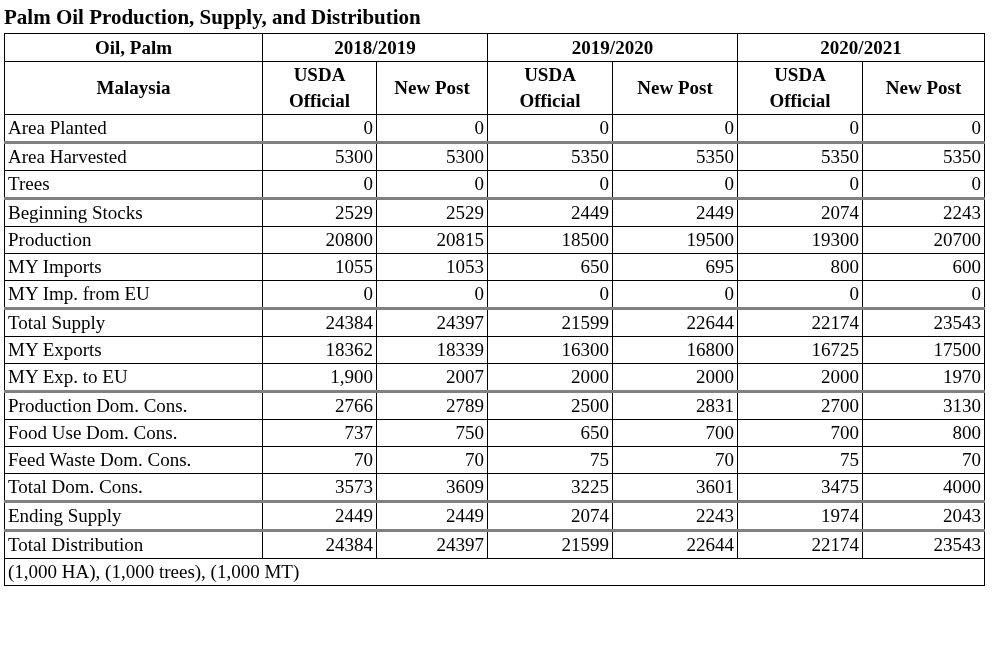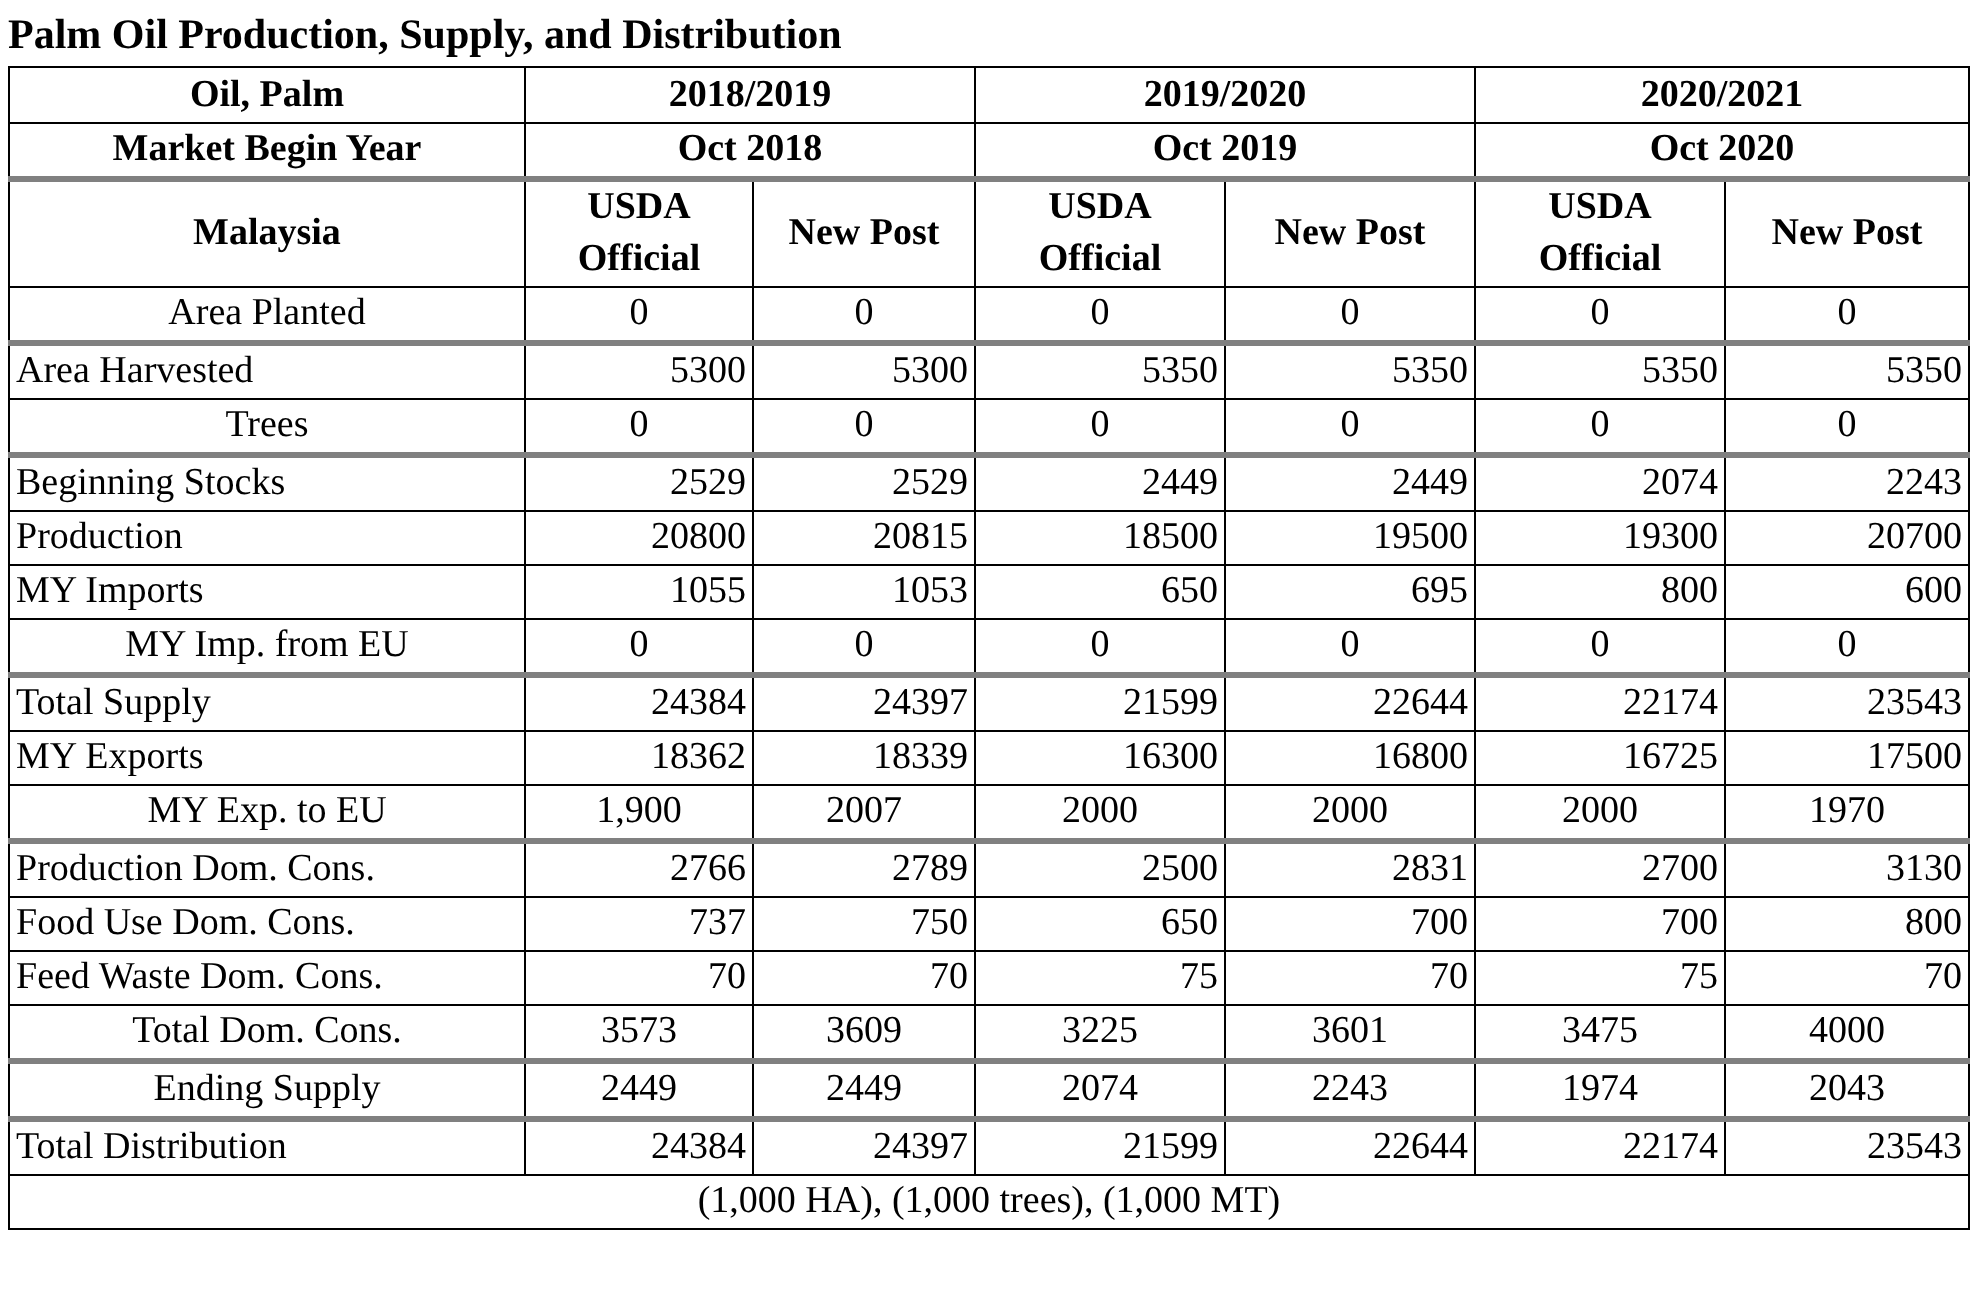--- a/index.html
+++ b/index.html
@@ -35,39 +35,38 @@
     padding: 0 3px;
     font-size: 19px;
     line-height: 26px;
     overflow: hidden;
     vertical-align: middle;
     background: #ffffff;
   }
   
   tr.sec > th, tr.sec > td {
     border-bottom: 3px solid #808080;
-    text-align: center;
   }
   tr.hdr1 > th { height: 27px; margin-top: 12px; }
   tr.hdr2 > th { height: 24px; }
   tr.hdr3 > th { height: 52px; }
   table.psd th { font-weight: bold; text-align: center; }
   th.lefthead { text-align: left; }
   td.lbl {
     text-align: left;
     white-space: nowrap;
     height: 25px;
   }
   td.num {
     text-align: right;
     white-space: nowrap;
     padding-right: 2px;
   }
   td.footnote {
-    text-align: center;
+    text-align: left;
     height: 25px;
     white-space: nowrap;
   }
   .wrapnarrow {
     max-width: 82px;
     margin: 0 auto;
     text-align: center;
   }
 </style>
 </head>
@@ -86,26 +85,20 @@
       <col style="width:125px">
       <col style="width:122px">
     </colgroup>
     <thead>
       <tr class="hdr1">
         <th class="lefthead">Oil, Palm</th>
         <th colspan="2">2018/2019</th>
         <th colspan="2">2019/2020</th>
         <th colspan="2">2020/2021</th>
       </tr>
-      <tr class="hdr2 sec">
-        <th class="lefthead">Market Begin Year</th>
-        <th colspan="2">Oct 2018</th>
-        <th colspan="2">Oct 2019</th>
-        <th colspan="2">Oct 2020</th>
-      </tr>
       <tr class="hdr3">
         <th class="lefthead">Malaysia</th>
         <th>
             <div class="wrapnarrow">USDA Official</div>
           </th>
         <th>
             <div class="wrapnarrow">New Post</div>
           </th>
         <th>
             <div class="wrapnarrow">USDA Official</div>

